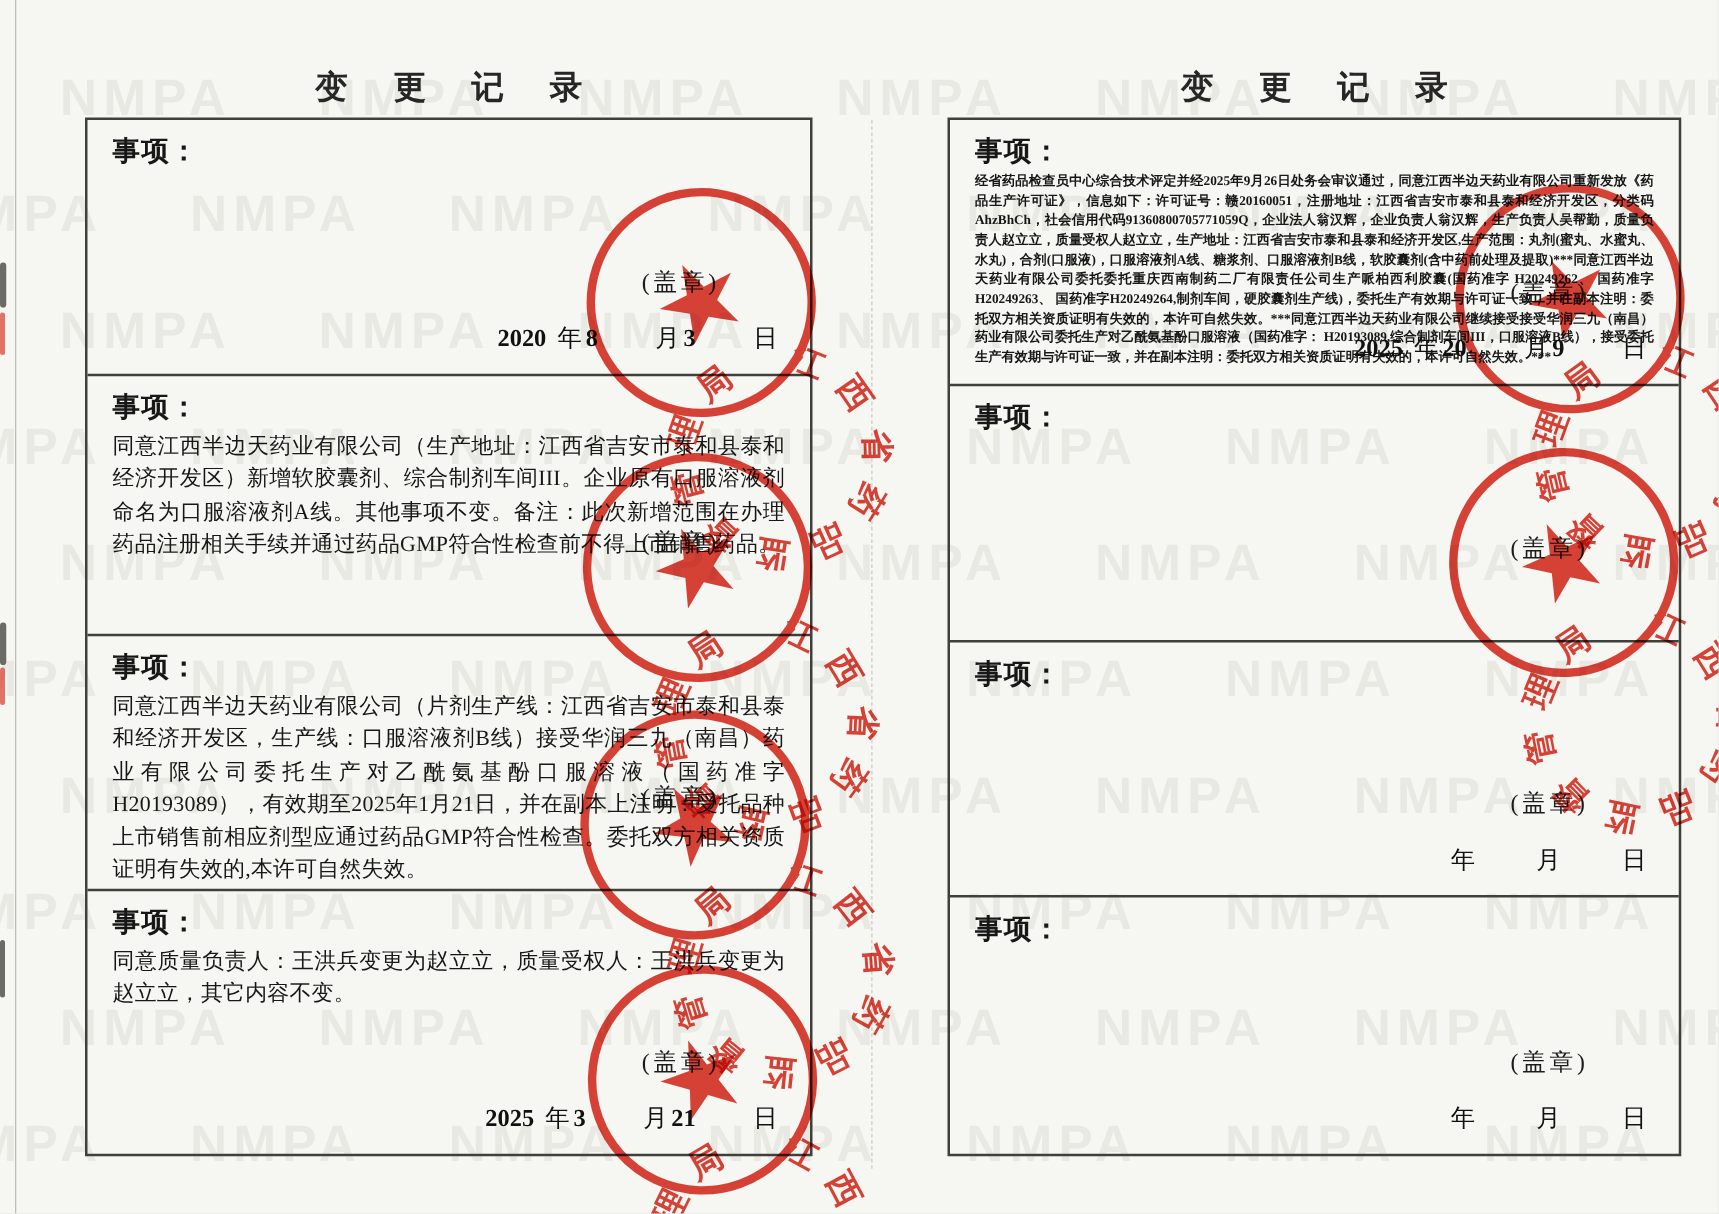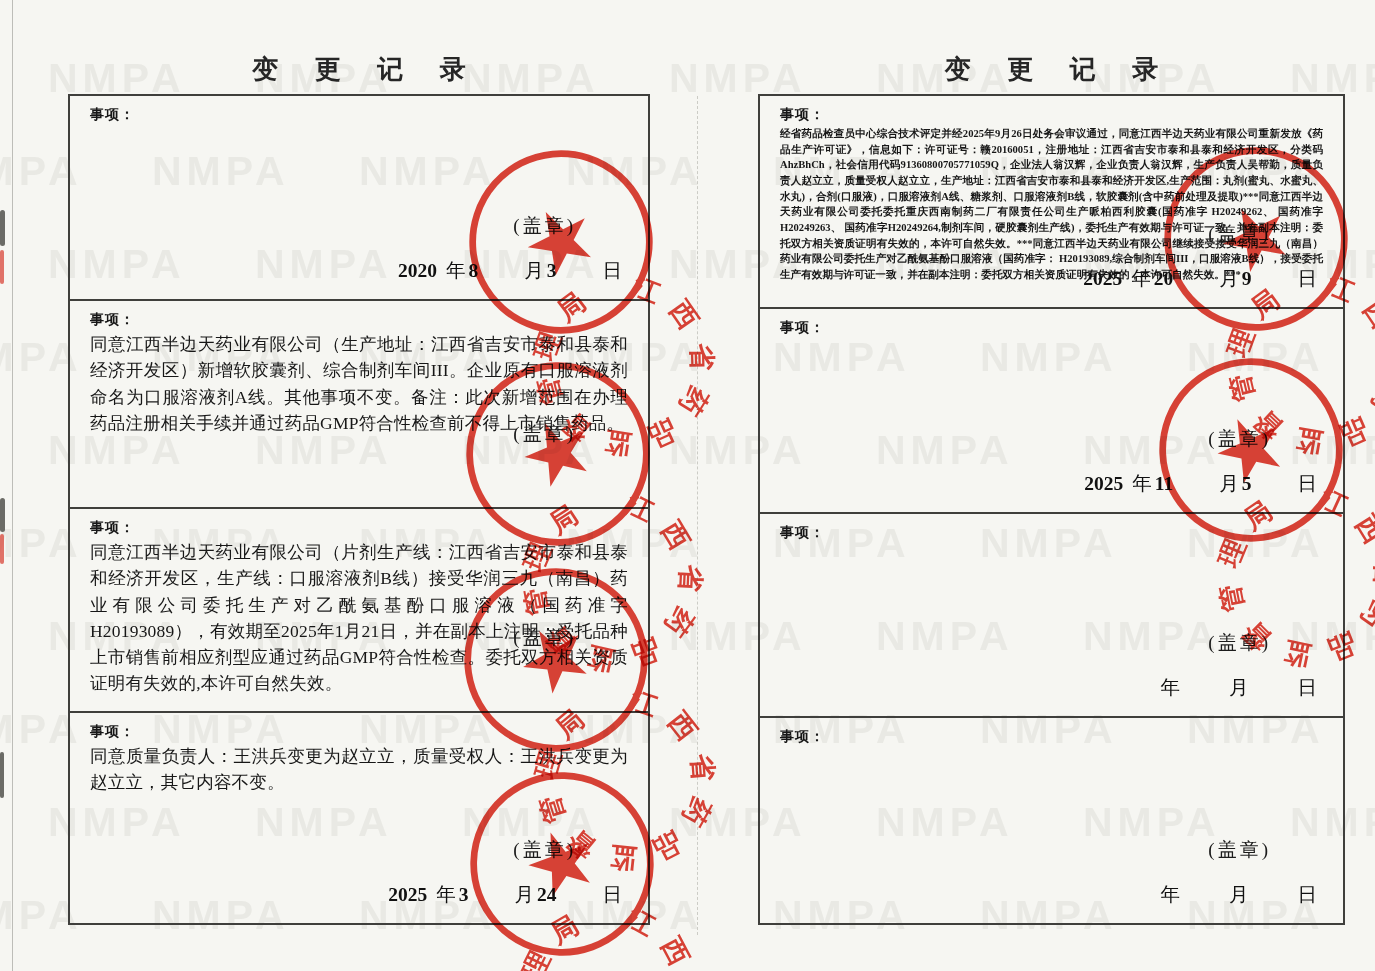--- a/index.html
+++ b/index.html
@@ -29,21 +29,21 @@
   .page-title{
     position:absolute; width:100%; text-align:center; top:-42px; left:0;
     font-size:26px; font-weight:bold; letter-spacing:15px; color:#262626; text-indent:15px;
   }
   .record-box{
     position:absolute; inset:0; border:2px solid #3f3f3c;
     display:flex; flex-direction:column; background:transparent;
   }
   .entry{position:relative; box-sizing:border-box; padding:10px 20px 0 20px;}
   .entry + .entry{border-top:2px solid #3f3f3c;}
-  .item-label{font-size:14px; font-weight:bold; letter-spacing:1px; margin-bottom:2px;}
+  .item-label{font-size:22px; font-weight:bold; letter-spacing:1px; margin-bottom:2px;}
   .body-text{margin:0; font-size:17.5px; line-height:1.5; text-align:justify; letter-spacing:.2px;}
   .body-text.small{font-size:10.6px; line-height:1.48; font-weight:bold; letter-spacing:0;}
   .body-text.mid{font-size:15px; line-height:1.55;}
   .seal-hint{
     position:absolute; right:72px; bottom:60px; font-size:19px; letter-spacing:3px; color:#1c1c1c;
   }
   .date-row{
     position:absolute; right:26px; bottom:15px; font-size:19.5px; white-space:nowrap; color:#111;
   }
   .d-year{font-weight:bold;}
@@ -172,21 +172,21 @@
         <div class="item-label">事项：</div>
         <p class="body-text">同意江西半边天药业有限公司（片剂生产线：江西省吉安市泰和县泰和经济开发区，生产线：口服溶液剂B线）接受华润三九（南昌）药业有限公司委托生产对乙酰氨基酚口服溶液（国药准字H20193089），有效期至2025年1月21日，并在副本上注明：受托品种上市销售前相应剂型应通过药品GMP符合性检查。委托双方相关资质证明有失效的,本许可自然失效。</p>
         <div class="seal-hint">(盖章)</div>
       </section>
 
       <section class="entry" style="flex:1;">
         <div class="item-label">事项：</div>
         <p class="body-text">同意质量负责人：王洪兵变更为赵立立，质量受权人：王洪兵变更为赵立立，其它内容不变。</p>
         <div class="seal-hint">(盖章)</div>
         <div class="date-row">
-          <span class="d-year">2025</span><span class="d-lab">年</span><span class="d-num">3</span><span class="d-lab gap">月</span><span class="d-num">24</span><span class="d-lab gap">日</span>
+          <span class="d-year">2025</span><span class="d-lab">年</span><span class="d-num">3</span><span class="d-lab gap">月</span><span class="d-num">21</span><span class="d-lab gap">日</span>
         </div>
       </section>
 
     </div>
   </div>
 
   <div class="page" style="left:758px; top:94px; width:587px; height:831px;">
     <div class="page-title">变 更 记 录</div>
     <div class="record-box">
 
@@ -195,23 +195,20 @@
         <p class="body-text small">经省药品检查员中心综合技术评定并经2025年9月26日处务会审议通过，同意江西半边天药业有限公司重新发放《药品生产许可证》，信息如下：许可证号：赣20160051，注册地址：江西省吉安市泰和县泰和经济开发区，分类码AhzBhCh，社会信用代码91360800705771059Q，企业法人翁汉辉，企业负责人翁汉辉，生产负责人吴帮勤，质量负责人赵立立，质量受权人赵立立，生产地址：江西省吉安市泰和县泰和经济开发区,生产范围：丸剂(蜜丸、水蜜丸、水丸)，合剂(口服液)，口服溶液剂A线、糖浆剂、口服溶液剂B线，软胶囊剂(含中药前处理及提取)***同意江西半边天药业有限公司委托委托重庆西南制药二厂有限责任公司生产哌柏西利胶囊(国药准字 H20249262、 国药准字 H20249263、 国药准字H20249264,制剂车间，硬胶囊剂生产线)，委托生产有效期与许可证一致，并在副本注明：委托双方相关资质证明有失效的，本许可自然失效。***同意江西半边天药业有限公司继续接受接受华润三九（南昌）药业有限公司委托生产对乙酰氨基酚口服溶液（国药准字： H20193089,综合制剂车间III，口服溶液B线），接受委托生产有效期与许可证一致，并在副本注明：委托双方相关资质证明有失效的，本许可自然失效。***</p>
         <div class="seal-hint">(盖章)</div>
         <div class="date-row">
           <span class="d-year">2025</span><span class="d-lab">年</span><span class="d-num">20</span><span class="d-lab gap">月</span><span class="d-num">9</span><span class="d-lab gap">日</span>
         </div>
       </section>
 
       <section class="entry" style="height:205px;">
         <div class="item-label">事项：</div>
         <div class="seal-hint">(盖章)</div>
-        <div class="date-row">
-          <span class="d-year">2025</span><span class="d-lab">年</span><span class="d-num">11</span><span class="d-lab gap">月</span><span class="d-num">5</span><span class="d-lab gap">日</span>
-        </div>
       </section>
 
       <section class="entry" style="height:204px;">
         <div class="item-label">事项：</div>
         <p class="body-text"></p>
         <div class="seal-hint">(盖章)</div>
         <div class="date-row">
           <span class="d-year"></span><span class="d-lab">年</span><span class="d-num"></span><span class="d-lab gap">月</span><span class="d-num"></span><span class="d-lab gap">日</span>
         </div>
       </section>

